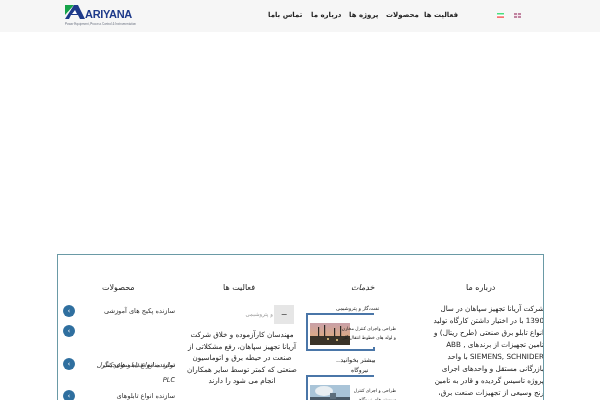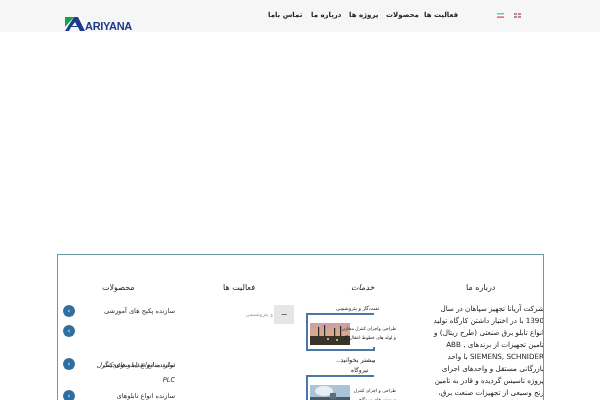--- a/index.html
+++ b/index.html
@@ -1,18 +1,18 @@
 <!DOCTYPE html>
 <html><head>
 <meta charset="utf-8">
 <style>
   * { box-sizing: border-box; margin: 0; padding: 0; }
   html, body { width: 600px; height: 400px; overflow: hidden; background: #ffffff; font-family: "DejaVu Sans", sans-serif; }
   .header { position: absolute; left: 0; top: 0; width: 600px; height: 32px; background: #f6f6f6; }
-  .logo { position: absolute; left: 65px; top: 5px; width: 95px; height: 24px; margin-top: 12px; }
+  .logo { position: absolute; left: 65px; top: 5px; width: 95px; height: 24px; }
   .logo-mark { position: absolute; left: 0; top: 0; width: 20px; height: 14px; }
   .logo-text { position: absolute; left: 20px; top: 3px; font-family: "Liberation Sans", sans-serif; font-weight: bold; font-size: 11px; color: #1e3a8a; letter-spacing: -0.3px; }
   .logo-sub { position: absolute; left: 0; top: 17px; font-size: 3px; color: #6b7280; white-space: nowrap; font-family: "Liberation Sans", sans-serif; }
   .nav-item { position: absolute; top: 11px; font-size: 7px; color: #222; white-space: nowrap; font-weight: bold; direction: rtl; }
   .nav-item.active { color: #3b82c4; font-weight: normal; }
   .flag { position: absolute; top: 13px; width: 7px; height: 5px; }
   .hero { position: absolute; left: 0; top: 32px; width: 600px; height: 220px; background: #ffffff; }
   .panel { position: absolute; left: 57px; top: 254px; width: 487px; height: 160px; border: 1px solid #6a9aa6; border-bottom: none; background: #fff; overflow: hidden; }
   .col-title { position: absolute; font-size: 8px; color: #222; white-space: nowrap; direction: rtl; }
   .about-text { position: absolute; left: 368px; top: 48px; width: 118px; font-size: 7.2px; line-height: 12px; color: #222; text-align: right; direction: rtl; }
@@ -100,20 +100,21 @@
       <rect x="0" y="12" width="40" height="10" fill="#4a5a68"></rect>
       <rect x="20" y="8" width="6" height="6" fill="#5c6e7c"></rect>
     </svg>
     <span class="svc-desc" style="right:-22px; top:10px;">طراحی و اجرای کنترل</span>
     <span class="svc-desc" style="right:-22px; top:19px;">سیستم های نیروگاهی</span>
   </div>
 
   <span class="col-title" style="left:165px; top:28px;">فعالیت ها</span>
   <div class="acc-tab">نفت،گاز و پتروشیمی</div>
   <div class="acc-toggle">−</div>
+  <div class="act-text">مهندسان کارآزموده و خلاق شرکت آریانا تجهیز سپاهان، رفع مشکلاتی از صنعت در حیطه برق و اتوماسیون صنعتی که کمتر توسط سایر همکاران انجام می شود را دارند</div>
 
   <span class="col-title" style="left:44px; top:28px;">محصولات</span>
   <div class="prod-item" style="top:50px;">
     <div class="prod-btn">‹</div>
     <div class="prod-label">سازنده پکیج های آموزشی</div>
   </div>
   <div class="prod-item" style="top:70px;">
     <div class="prod-btn">‹</div>
     <div class="prod-label" style="line-height:15px;margin-top:33px;">تولید منابع تغذیه سوئیچینگ</div>
   </div>

